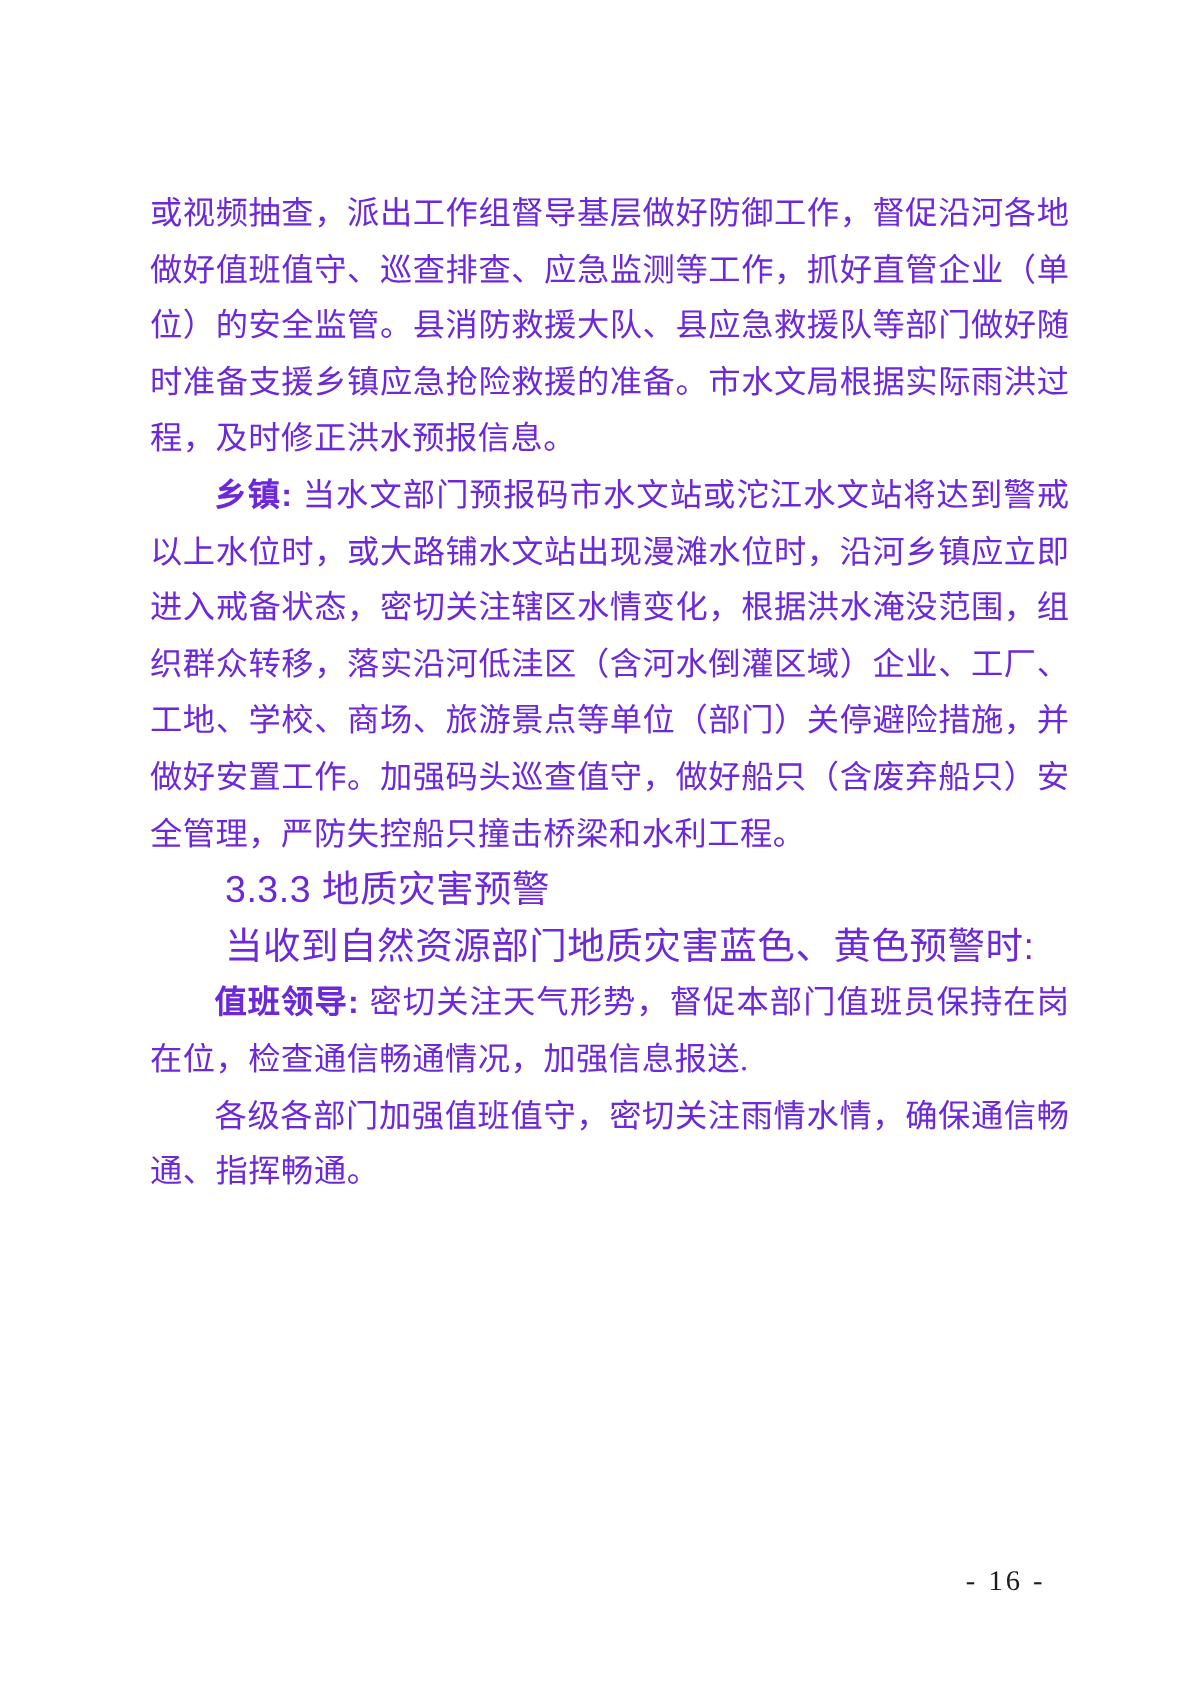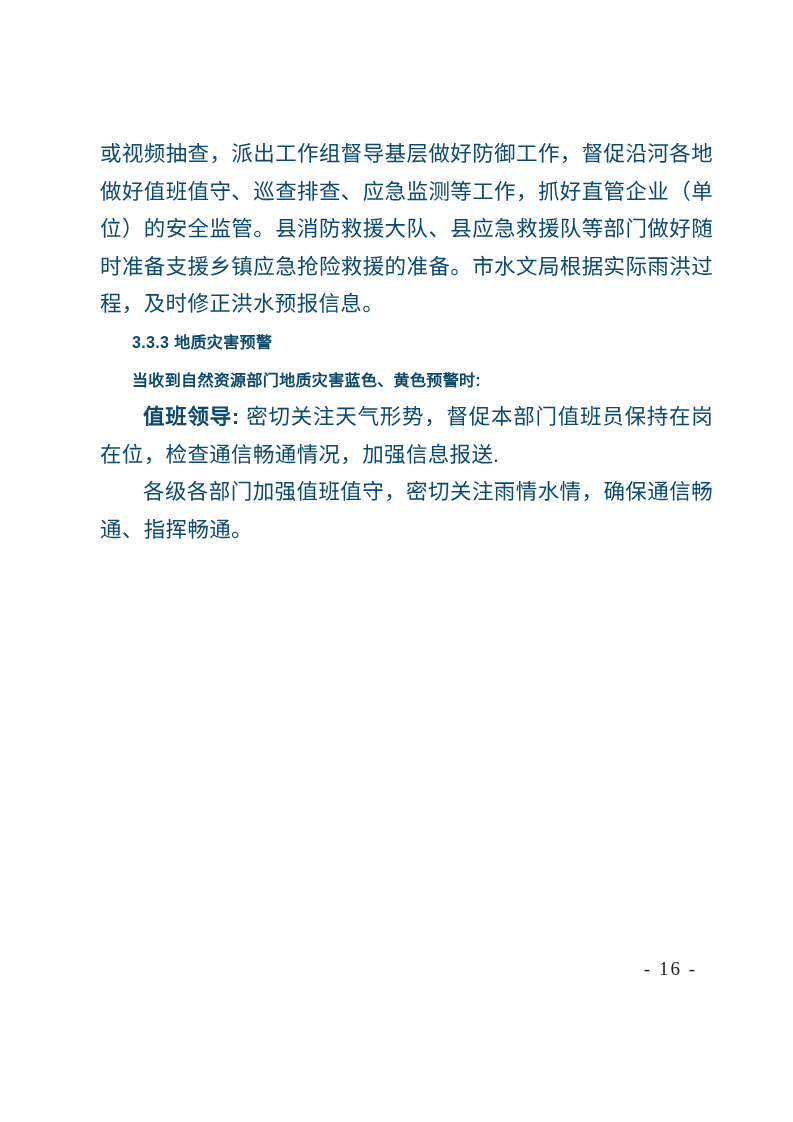--- a/index.html
+++ b/index.html
@@ -11,66 +11,67 @@
     position: relative;
     width: 793px;
     height: 1122px;
     background: #ffffff;
     overflow: hidden;
     color: #1c1c1c;
   }
   .content {
     position: absolute;
     left: 100px;
-    top: 136px;
+    top: 124px;
     width: 613px;
     font-family: "Liberation Serif", "DejaVu Serif", serif;
     font-size: 21.5px;
     line-height: 37.6px;
     letter-spacing: 0.35px;
     text-align: justify;
     text-justify: inter-ideograph;
-    color: #0c4a6e;
+    color: #6d28d9;
   }
   .content p, .content h3 {
     margin: 0;
     padding: 0;
   }
   .indent {
     text-indent: 2em;
   }
   .heading, .bold-line {
     font-family: "Liberation Sans", "DejaVu Sans", sans-serif;
-    font-weight: bold;
-    font-size: 16px;
+    font-weight: normal;
+    font-size: 25px;
     letter-spacing: 0.35px;
   }
   .lead {
     font-family: "Liberation Sans", "DejaVu Sans", sans-serif;
     font-weight: bold;
     margin-right: 0.3em;
   }
   .page-number {
     position: absolute;
-    top: 958px;
+    top: 1044px;
     right: 96px;
     font-family: "Liberation Serif", "DejaVu Serif", serif;
     font-size: 19px;
     letter-spacing: 2px;
     color: #1c1c1c;
   }
 </style>
 </head>
 <body>
 
 <div class="page">
   <div class="content">
 
     <p class="para">或视频抽查，派出工作组督导基层做好防御工作，督促沿河各地做好值班值守、巡查排查、应急监测等工作，抓好直管企业（单位）的安全监管。县消防救援大队、县应急救援队等部门做好随时准备支援乡镇应急抢险救援的准备。市水文局根据实际雨洪过程，及时修正洪水预报信息。</p>
 
+    <p class="para indent"><span class="lead">乡镇:</span><span>当水文部门预报码市水文站或沱江水文站将达到警戒以上水位时，或大路铺水文站出现漫滩水位时，沿河乡镇应立即进入戒备状态，密切关注辖区水情变化，根据洪水淹没范围，组织群众转移，落实沿河低洼区（含河水倒灌区域）企业、工厂、工地、学校、商场、旅游景点等单位（部门）关停避险措施，并做好安置工作。加强码头巡查值守，做好船只（含废弃船只）安全管理，严防失控船只撞击桥梁和水利工程。</span></p>
 
     <h3 class="heading indent">3.3.3 地质灾害预警</h3>
 
     <p class="bold-line indent">当收到自然资源部门地质灾害蓝色、黄色预警时:</p>
 
     <p class="para indent"><span class="lead">值班领导:</span><span>密切关注天气形势，督促本部门值班员保持在岗在位，检查通信畅通情况，加强信息报送.</span></p>
 
     <p class="para indent">各级各部门加强值班值守，密切关注雨情水情，确保通信畅通、指挥畅通。</p>
 
 

